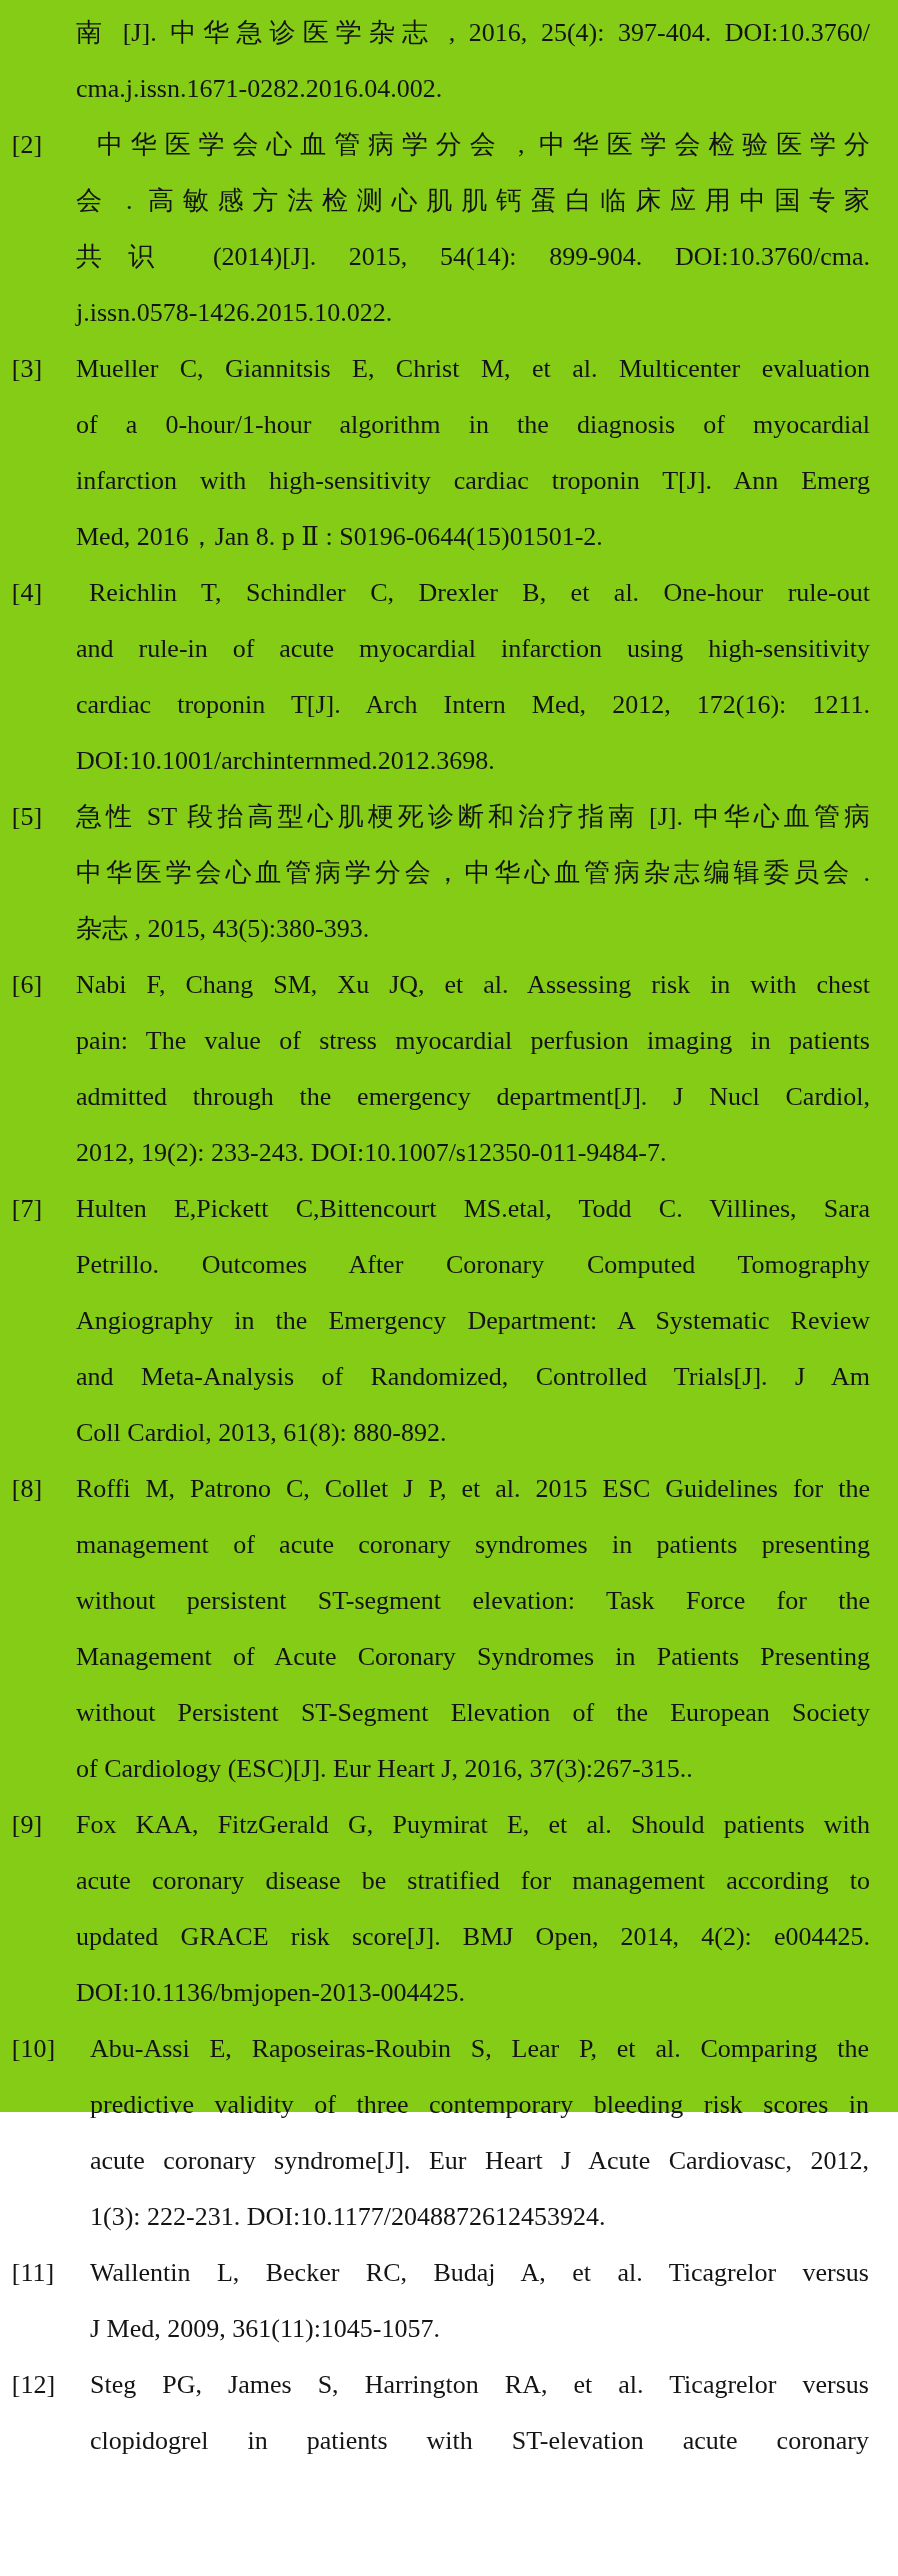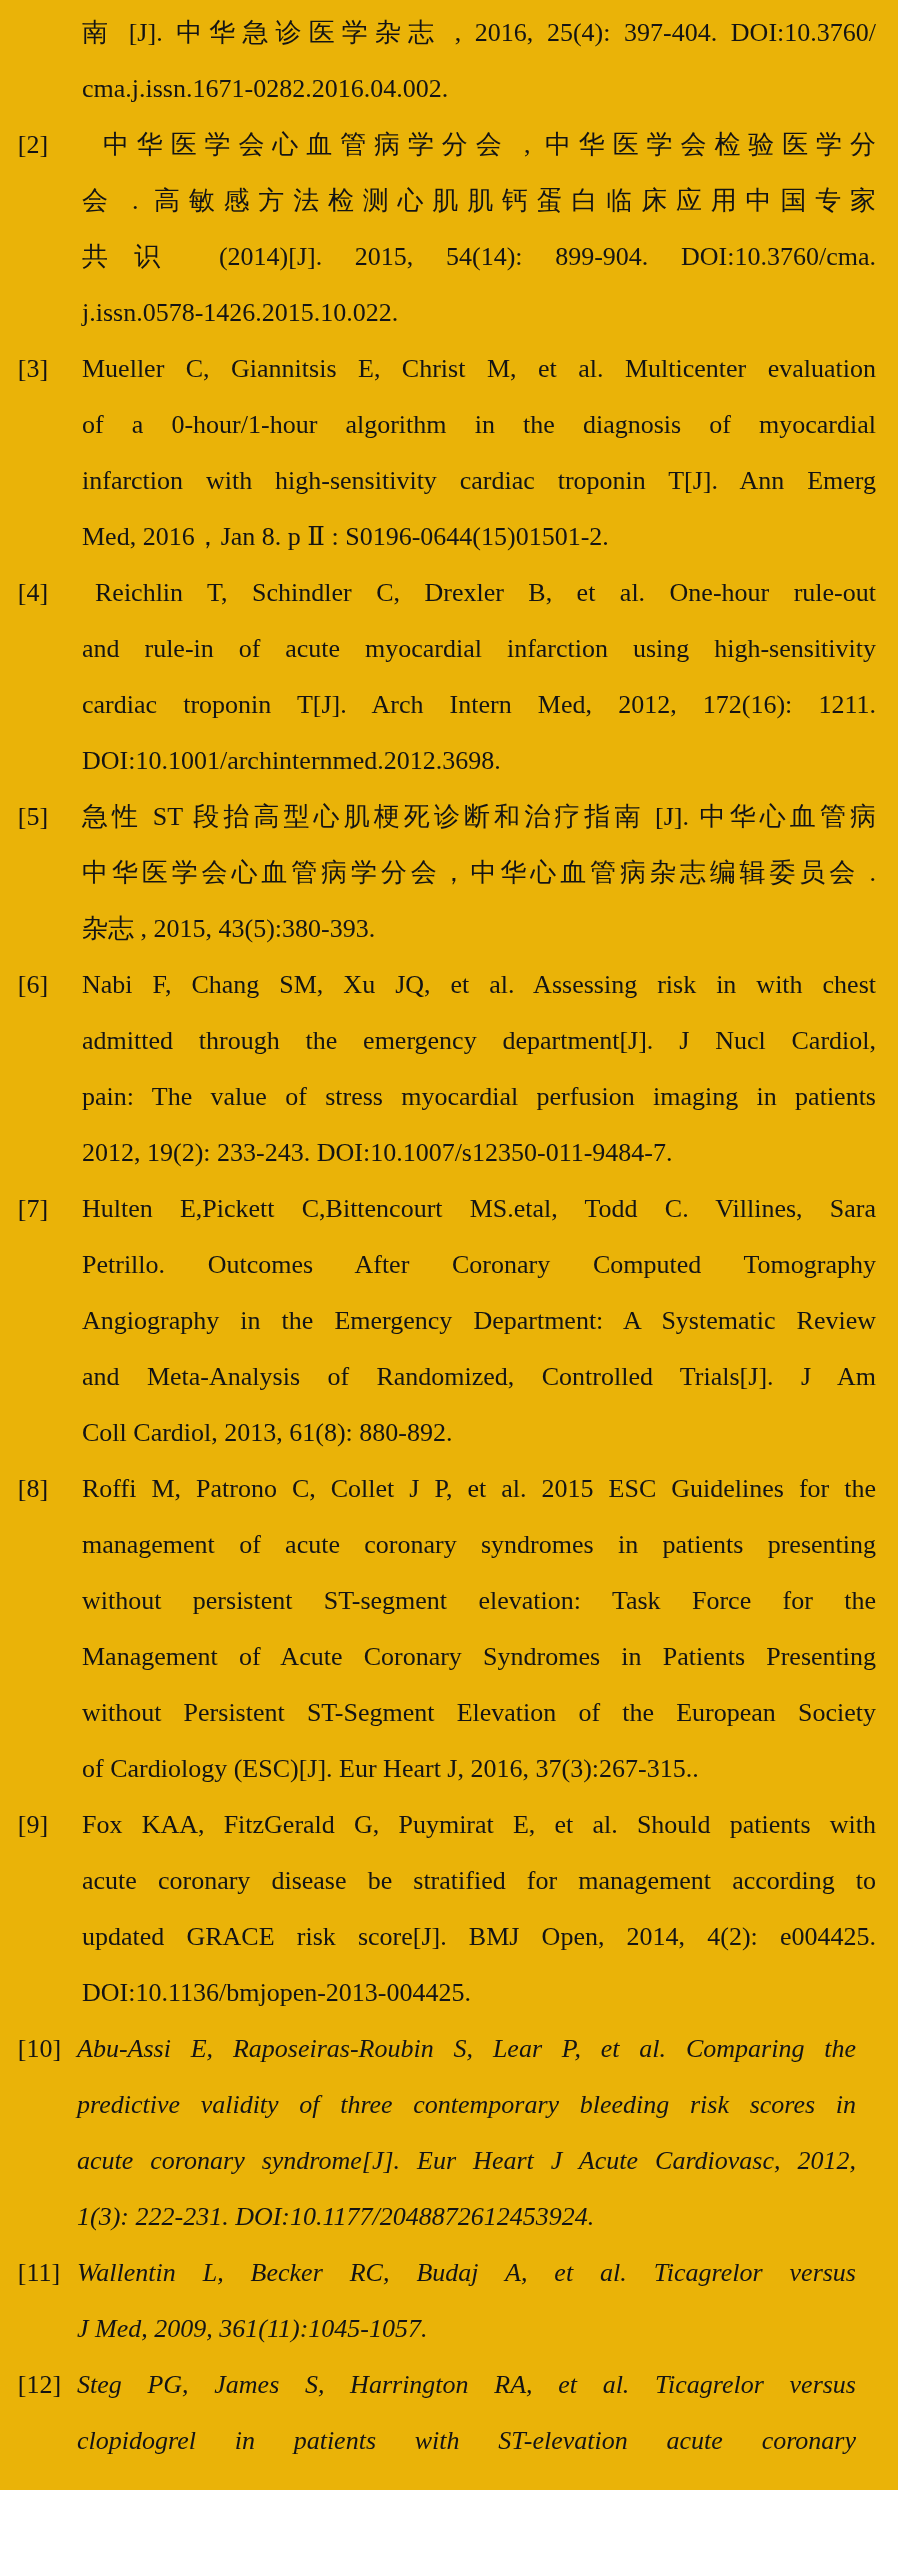--- a/index.html
+++ b/index.html
@@ -10,48 +10,46 @@
   body {
     width: 898px;
     height: 2576px;
     overflow: hidden;
     font-family: "Liberation Serif", "DejaVu Serif", serif;
     color: #141414;
   }
   .page {
     position: relative;
     width: 898px;
-    height: 2490px;
+    height: 2112px;
     box-sizing: border-box;
     padding-top: 4.5px;
-    background: #eab308;
-    padding-left: 6px;
+    background: #84cc16;
   }
   .ref-list {
     position: relative;
   }
   .ref-item {
     position: relative;
   }
   .ref-num {
     position: absolute;
     left: 11.8px;
     top: 0;
     font-size: 26px;
     line-height: 56px;
     white-space: nowrap;
   }
   .ref-body {
     margin-left: 76px;
     width: 794px;
   }
   .ref-item.wide .ref-body {
-    margin-left: 71px;
+    margin-left: 90px;
     width: 779px;
-    font-style: italic;
   }
   .ref-line {
     font-size: 26px;
     line-height: 56px;
     white-space: nowrap;
     text-align: justify;
     text-align-last: justify;
   }
   .ref-line.last {
     text-align: right;
@@ -101,22 +99,22 @@
         <div class="ref-body">
           <div class="ref-line">急性 ST 段抬高型心肌梗死诊断和治疗指南 [J]. 中华心血管病</div>
           <div class="ref-line">中华医学会心血管病学分会，中华心血管病杂志编辑委员会 .</div>
           <div class="ref-line last">杂志 , 2015, 43(5):380-393.</div>
         </div>
       </div>
       <div class="ref-item">
         <span class="ref-num">[6]</span>
         <div class="ref-body">
           <div class="ref-line">Nabi F, Chang SM, Xu JQ, et al. Assessing risk in with chest</div>
+          <div class="ref-line">pain: The value of stress myocardial perfusion imaging in patients</div>
           <div class="ref-line">admitted through the emergency department[J]. J Nucl Cardiol,</div>
-          <div class="ref-line">pain: The value of stress myocardial perfusion imaging in patients</div>
           <div class="ref-line last">2012, 19(2): 233-243. DOI:10.1007/s12350-011-9484-7.</div>
         </div>
       </div>
       <div class="ref-item">
         <span class="ref-num">[7]</span>
         <div class="ref-body">
           <div class="ref-line">Hulten E,Pickett C,Bittencourt MS.etal, Todd C. Villines, Sara</div>
           <div class="ref-line">Petrillo. Outcomes After Coronary Computed Tomography</div>
           <div class="ref-line">Angiography in the Emergency Department: A Systematic Review</div>
           <div class="ref-line">and Meta-Analysis of Randomized, Controlled Trials[J]. J Am</div>

